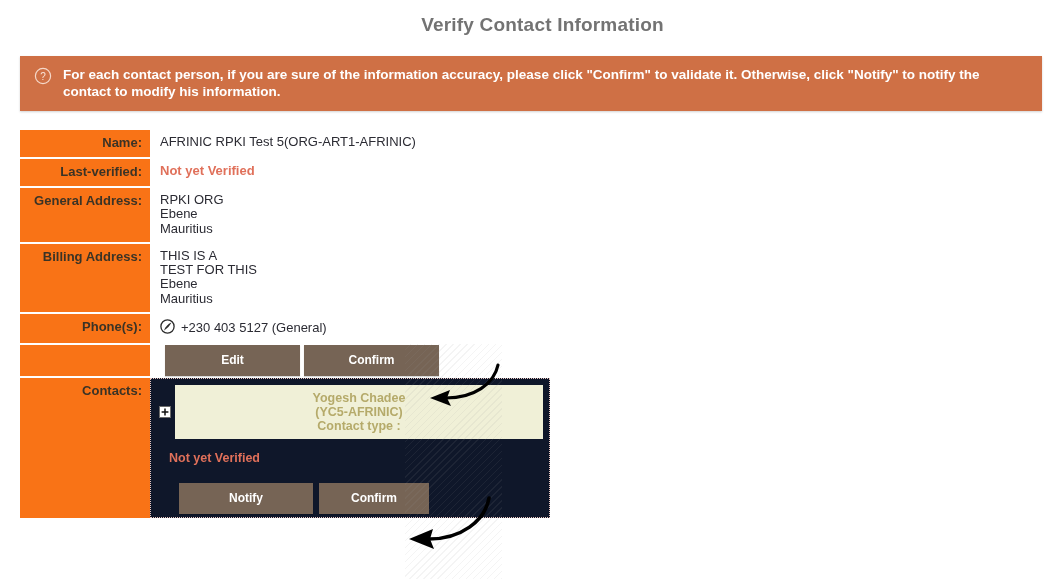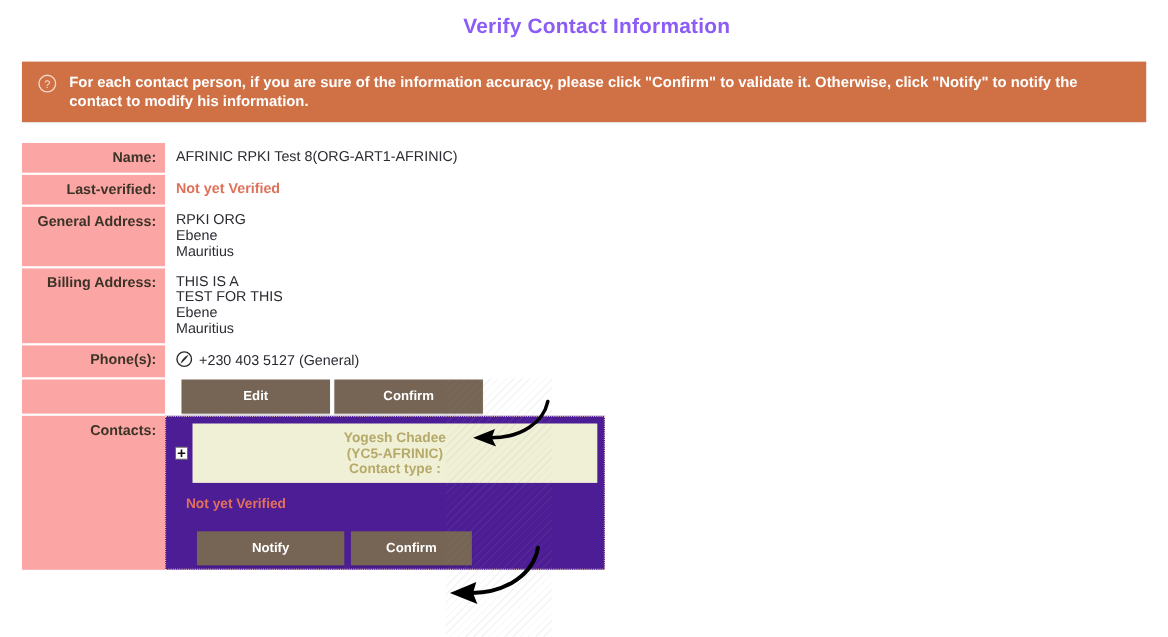--- a/index.html
+++ b/index.html
@@ -15,21 +15,21 @@
     color: #333333;
     position: relative;
     overflow: hidden;
   }
 
   
   .page-title {
     text-align: center;
     font-size: 19px;
     font-weight: bold;
-    color: #8b5cf6;
+    color: #737373;
     padding-top: 14px;
     letter-spacing: 0.2px;
     margin-left: 23px;
   }
 
   
   .alert {
     position: absolute;
     left: 20px;
     top: 56px;
@@ -63,21 +63,21 @@
     width: 1022px;
     border-collapse: separate;
     border-spacing: 0 2px;
   }
   .details td {
     padding: 0;
     vertical-align: top;
   }
   td.lbl {
     width: 130px;
-    background: #fca5a5;
+    background: #f97316;
     text-align: right;
     font-weight: bold;
     color: #3a3326;
     font-size: 13px;
     padding: 5px 8px 6px 6px;
     box-sizing: border-box;
     line-height: 16px;
   }
   td.val {
     padding: 5px 0 6px 10px;
@@ -121,21 +121,21 @@
 
   .btnrow { padding: 7px 0 8px 10px; }
 
   
   .contacts-cell { padding: 5px 0 0 10px; }
   .contacts-box {
     width: 400px;
     height: 140px;
     box-sizing: border-box;
     border: 1px dotted #e8c6c0;
-    background: #4c1d95;
+    background: #0f172a;
     padding: 0;
     position: relative;
   }
   .contact-card {
     position: relative;
     margin: 6px 6px 0 6px;
     display: flex;
     align-items: center;
   }
   .expand-icon {
@@ -199,21 +199,21 @@
       <text x="9" y="12.6" text-anchor="middle" font-family="Liberation Sans, sans-serif" font-size="10" fill="#f8e3d7">?</text>
     </svg>
   </span>
   <span class="alert-text">For each contact person, if you are sure of the information accuracy, please click "Confirm" to validate it. Otherwise, click "Notify" to notify the contact to modify his information.</span>
 </div>
 
 <table class="details">
   <tbody>
     <tr>
       <td class="lbl">Name:</td>
-      <td class="val">AFRINIC RPKI Test 8(ORG-ART1-AFRINIC)</td>
+      <td class="val">AFRINIC RPKI Test 5(ORG-ART1-AFRINIC)</td>
     </tr>
 
     <tr>
       <td class="lbl">Last-verified:</td>
       <td class="val">
         <span class="unverified">Not yet Verified</span>
       </td>
     </tr>
 
     <tr>

